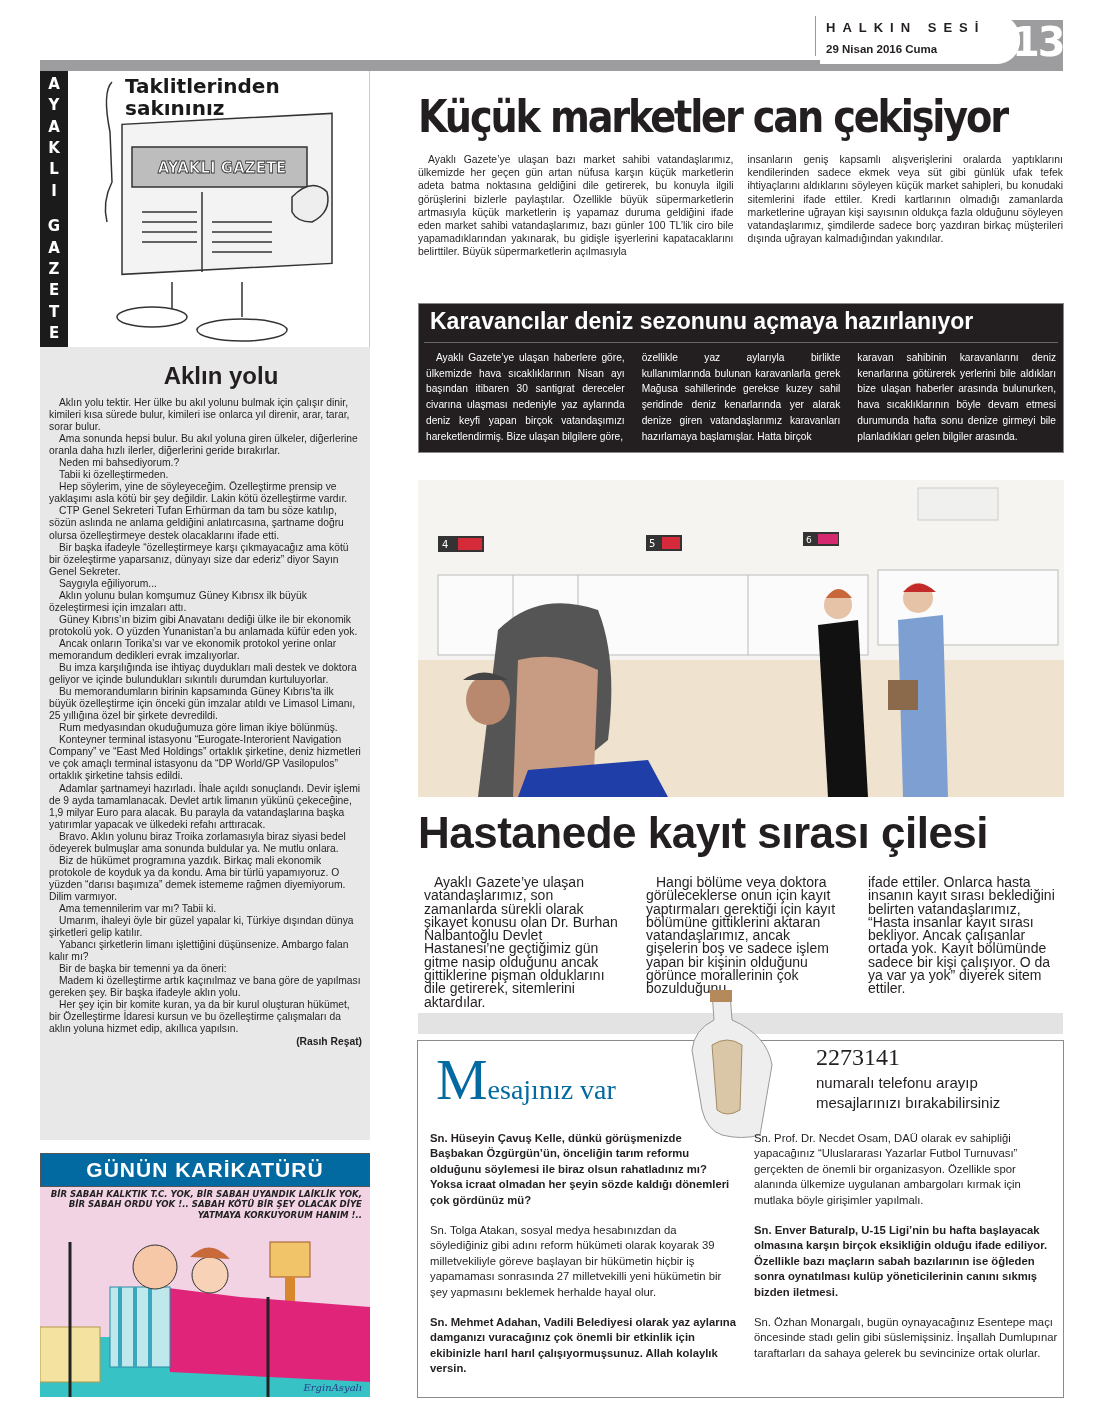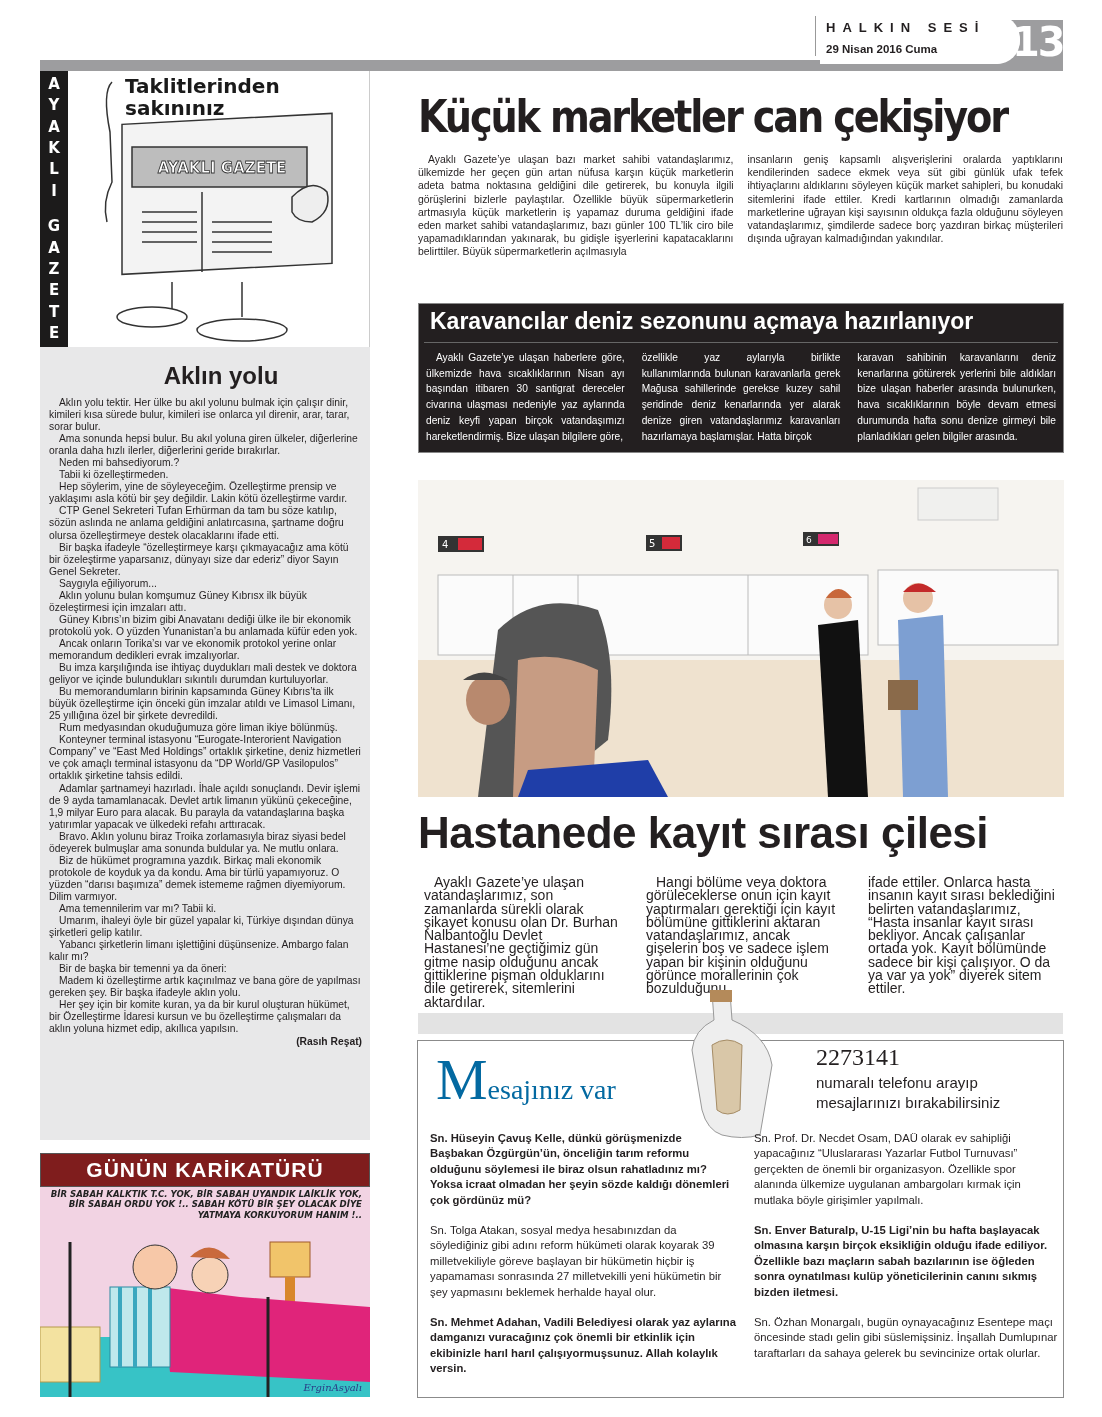--- a/index.html
+++ b/index.html
@@ -23,21 +23,21 @@
   .vert-strip .gap { height: 8px; }
   .cartoon-art { position: absolute; left: 72px; top: 72px; width: 298px; height: 274px; }
   .cartoon-title { position: absolute; left: 125px; top: 75px; width: 240px; text-align: left; font-family: "DejaVu Sans", sans-serif; font-weight: 700; font-size: 20px; line-height: 22px; color: #1a1a1a; }
 
   .column-box { position: absolute; left: 40px; top: 347px; width: 330px; height: 793px; background: #e8e8e9; }
   .column-title { position: absolute; left: 40px; top: 362px; width: 330px; text-align: center; font-size: 24px; font-weight: bold; color: #231f20; margin-left: 16px; }
   .column-body { position: absolute; left: 49px; top: 397px; width: 313px; font-size: 10.3px; line-height: 12.05px; color: #231f20; }
   .column-body p { text-indent: 10px; }
   .column-author { text-align: right; font-weight: bold; margin-top: 1px; }
 
-  .karikatur-head { position: absolute; left: 40px; top: 1153px; width: 330px; height: 34px; background: #7f1d1d; border: 1px solid #555; color: #fff; font-size: 21px; font-weight: bold; text-align: center; line-height: 32px; letter-spacing: 1px; }
+  .karikatur-head { position: absolute; left: 40px; top: 1153px; width: 330px; height: 34px; background: #0369a1; border: 1px solid #555; color: #fff; font-size: 21px; font-weight: bold; text-align: center; line-height: 32px; letter-spacing: 1px; }
   .karikatur-art { position: absolute; left: 40px; top: 1187px; width: 330px; height: 210px; background: #f3d4e4; overflow: hidden; }
   .karikatur-caption { position: absolute; right: 8px; top: 2px; width: 315px; text-align: right; font-family: "DejaVu Sans", sans-serif; font-style: italic; font-weight: bold; font-size: 8.6px; line-height: 10.4px; color: #222; }
   .karikatur-sign { position: absolute; right: 8px; bottom: 4px; font-family: "DejaVu Serif", serif; font-style: italic; font-size: 10px; color: #2a3c86; }
 
   
   .h1-market { position: absolute; left: 418px; top: 87px; width: 650px; font-family: "DejaVu Sans", sans-serif; font-weight: bold; font-size: 44px; line-height: 60px; letter-spacing: -2.5px; transform: scaleX(0.87); transform-origin: left top; white-space: nowrap; color: #231f20; }
   .art1-cols { position: absolute; left: 418px; top: 153px; width: 645px; display: flex; gap: 14px; }
   .art1-col { flex: 1; font-size: 10.4px; line-height: 13.2px; text-align: justify; color: #231f20; }
   .art1-col p.indent { text-indent: 10px; }
 

